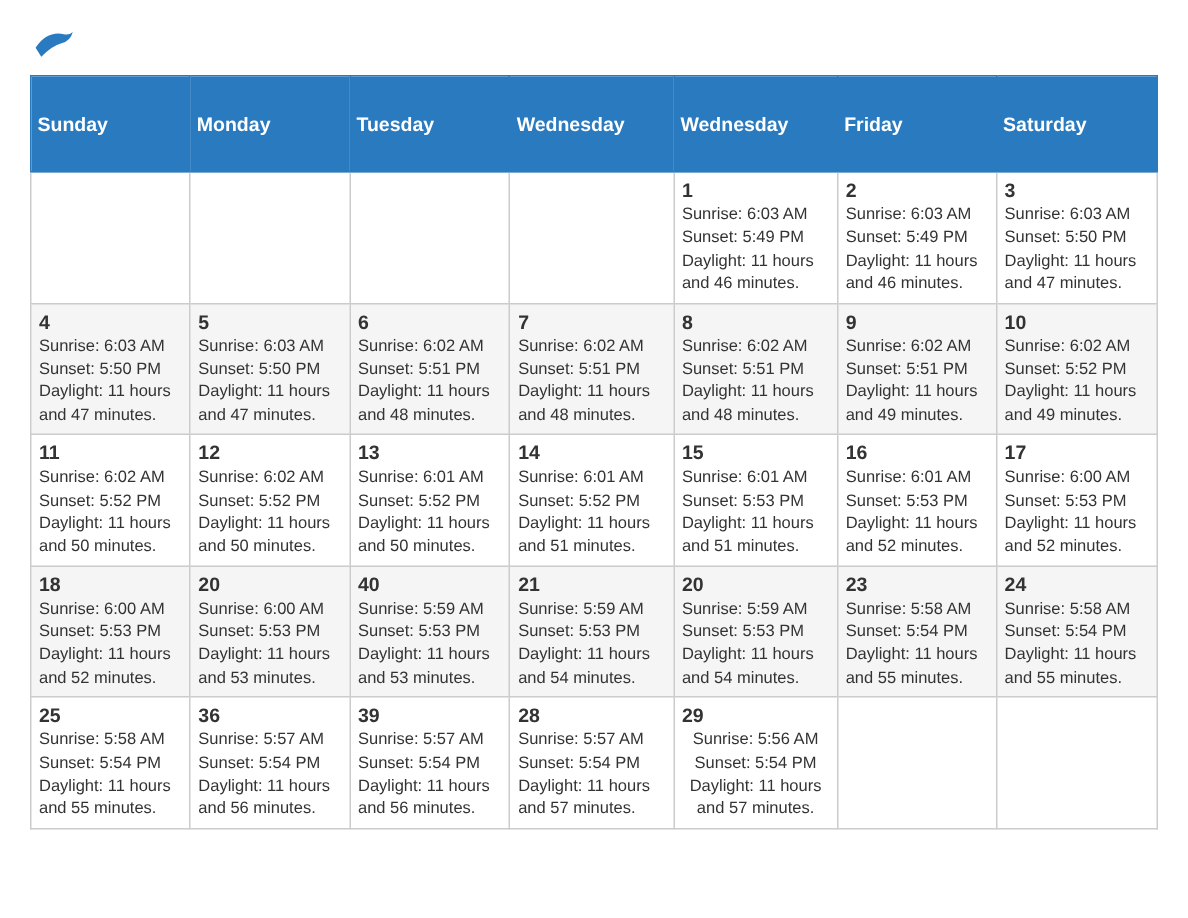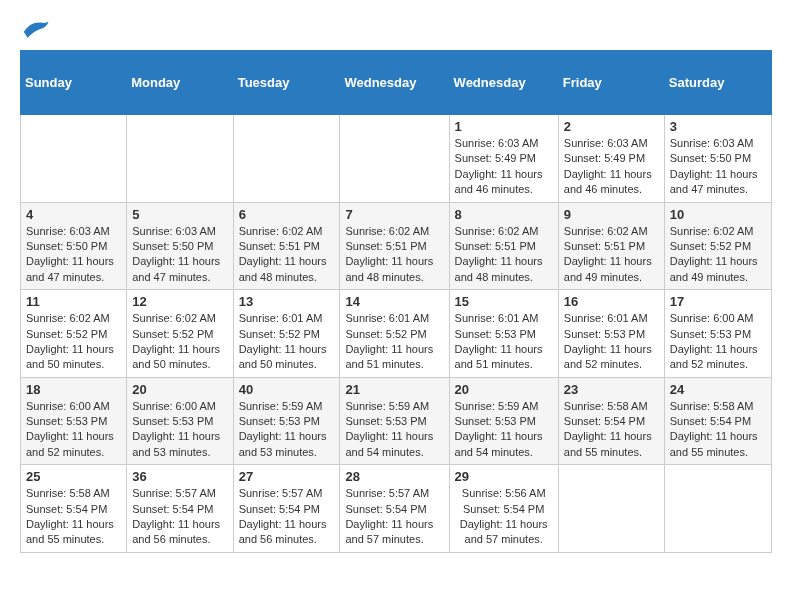--- a/index.html
+++ b/index.html
@@ -255,21 +255,21 @@
 Sunset: 5:54 PM
 Daylight: 11 hours and 55 minutes.</div>
         </td>
         <td>
           <span class="day-num">36</span>
           <div class="day-info" style="white-space: pre-wrap;">Sunrise: 5:57 AM
 Sunset: 5:54 PM
 Daylight: 11 hours and 56 minutes.</div>
         </td>
         <td>
-          <span class="day-num">27</span>
+          <span class="day-num">39</span>
           <div class="day-info" style="white-space: pre-wrap;">Sunrise: 5:57 AM
 Sunset: 5:54 PM
 Daylight: 11 hours and 56 minutes.</div>
         </td>
         <td>
           <span class="day-num">28</span>
           <div class="day-info" style="white-space: pre-wrap;">Sunrise: 5:57 AM
 Sunset: 5:54 PM
 Daylight: 11 hours and 57 minutes.</div>
         </td>

